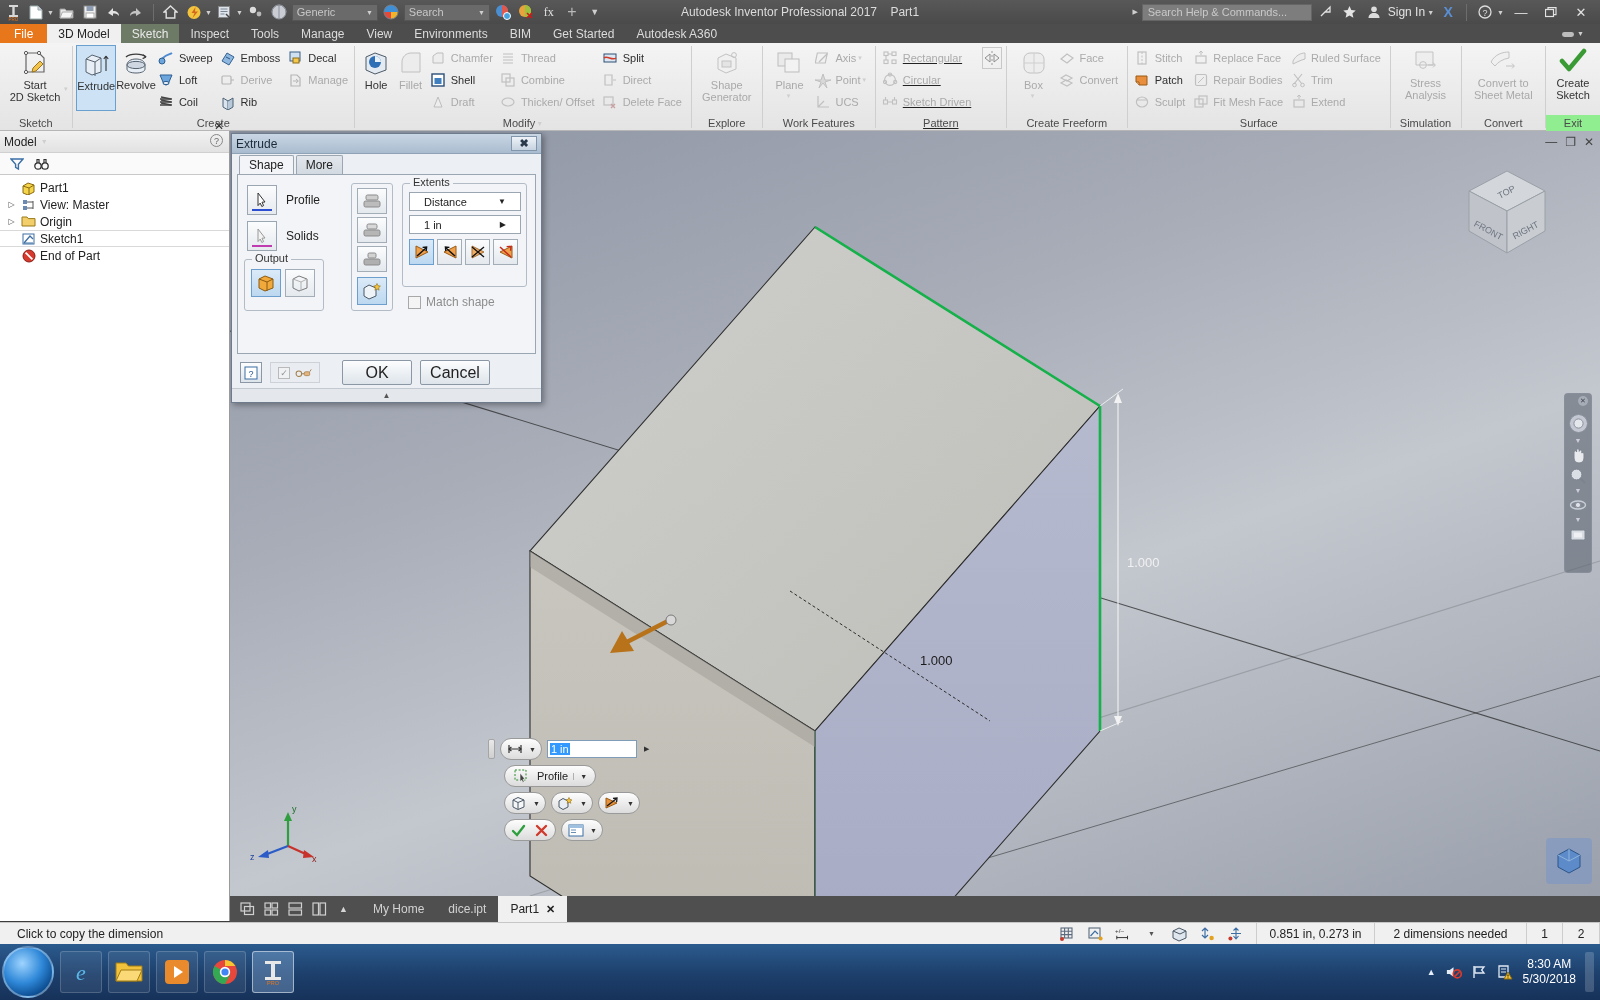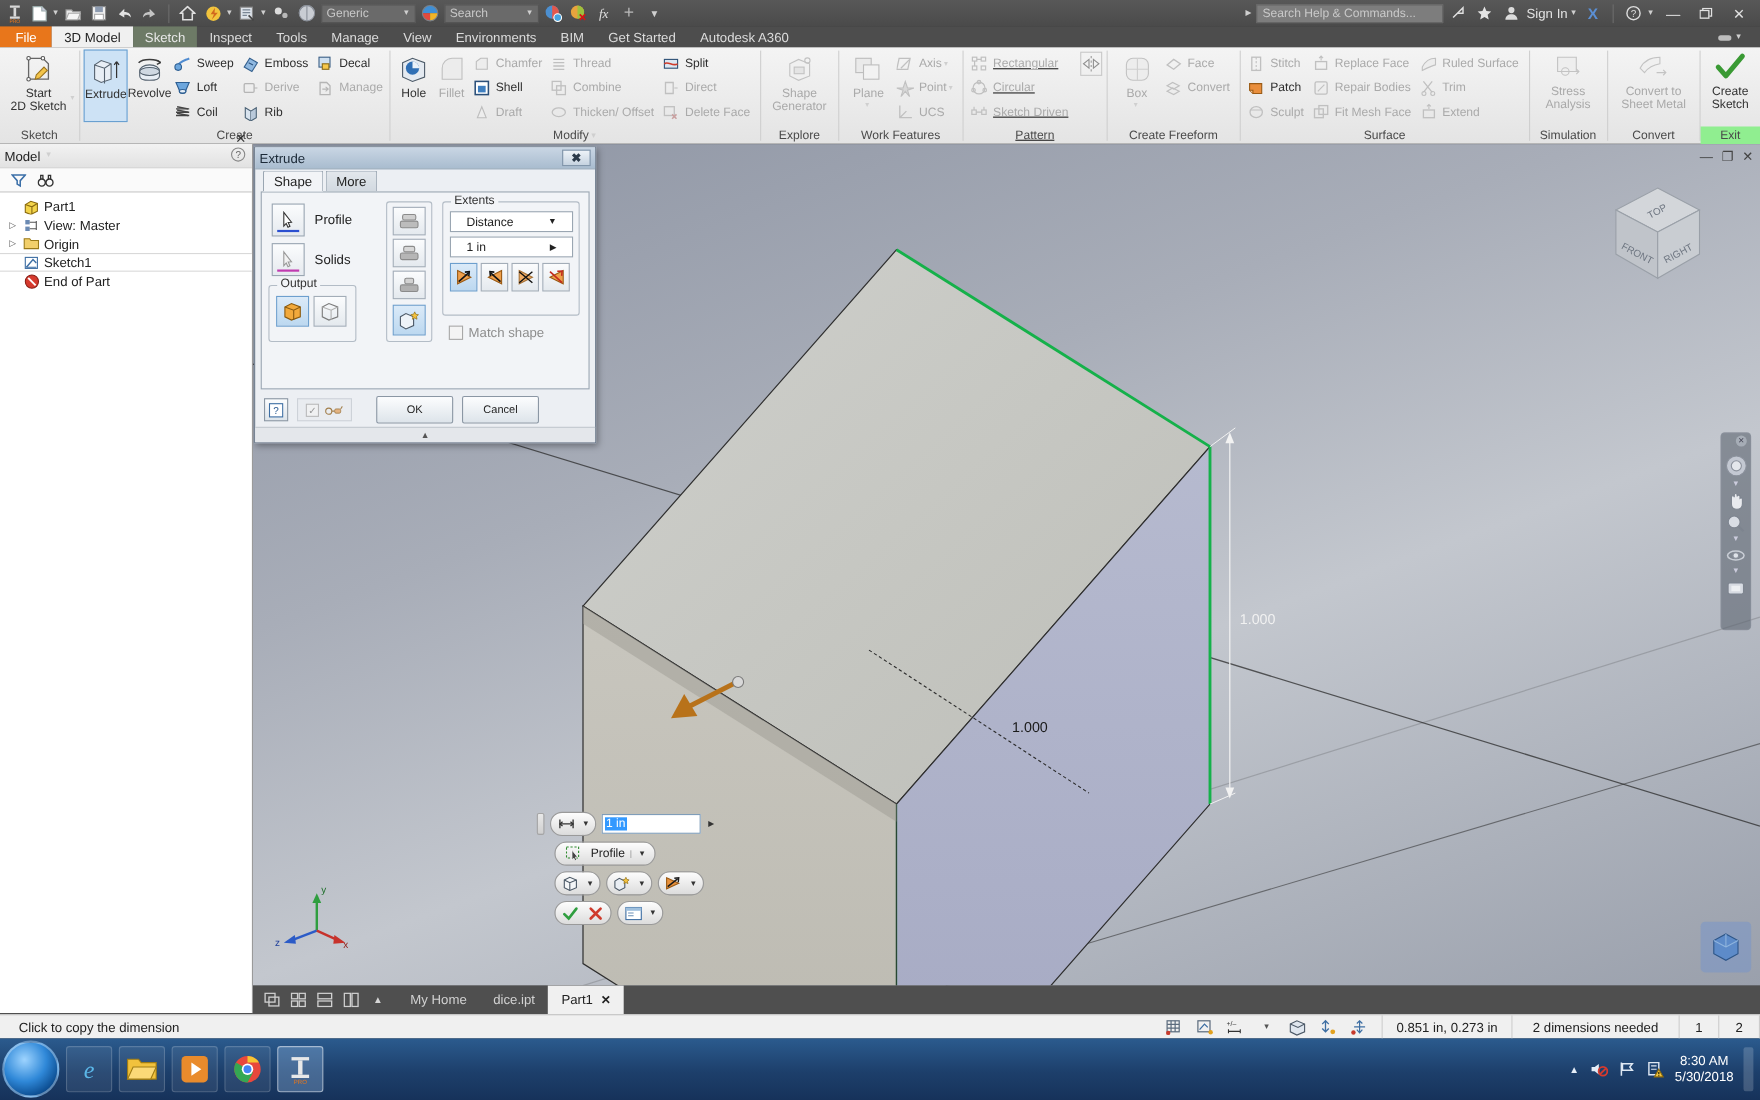--- a/index.html
+++ b/index.html
@@ -199,21 +199,21 @@
   }
   .flatbtn.on { background: linear-gradient(#dbeaf8,#bcd8f0); border-color: #6d9fce; }
   .combo {
     height: 19px; border: 1px solid #9aa6b2; background: #fff;
     display: flex; align-items: center; padding: 0 14px; font-size: 11px; color: #222;
   }
   .combo .arrow { margin-left: auto; font-size: 8px; }
   .dlg-foot { display: flex; align-items: center; padding: 6px 8px 0 8px; gap: 8px; }
   .btn {
     height: 25px; min-width: 63px; border: 1px solid #8b97a4;
-    background: linear-gradient(#fcfdfe,#dde4ea); font-size: 10px;
+    background: linear-gradient(#fcfdfe,#dde4ea); font-size: 16px;
     display: flex; align-items: center; justify-content: center; border-radius: 2px;
   }
   .dlg-drag { position: absolute; left: 0; right: 0; bottom: 0; height: 14px;
     background: #e4e7eb; border-top: 1px solid #c3c9d0;
     display: flex; align-items: center; justify-content: center; font-size: 8px; color: #555; }
 
   
   .doctabs {
     position: absolute; left: 230px; top: 896px; width: 1370px; height: 26px;
     background: #4f4f4f; display: flex; align-items: center; color: #dcdcdc; font-size: 12px;
@@ -356,25 +356,30 @@
             <circle cx="12" cy="12" r="3.5" fill="#45a3e0" stroke="#fff"></circle>
           </svg>
       </div>
       <div class="qicon">
         <svg width="16" height="16" viewBox="0 0 16 16">
             <circle cx="7" cy="7" r="6" fill="#e8a33d"></circle>
             <path d="M7 1a6 6 0 0 1 0 12z" fill="#9cc23d"></path>
             <path d="M9 9l5 5M14 9l-5 5" stroke="#d41616" stroke-width="1.6"></path>
           </svg>
       </div>
-      <div class="qicon" style="font-style:italic;font-family:'Liberation Serif',serif;">fx</div>
+      <div class="qicon" style="font-family:'Liberation Serif',serif;">fx</div>
       <div class="qicon" style="font-size:16px;color:#b9b9b9;">+</div>
       <div class="qicon" style="font-size:9px;color:#cfcfcf;">▼</div>
     </div>
 
+    <div class="app-title">
+      <span>Autodesk Inventor Professional 2017</span>
+      &nbsp;&nbsp;
+      <span>Part1</span>
+    </div>
 
     <div class="title-right">
       <span class="caret">▶</span>
       <div class="searchbox">
         <span>Search Help &amp; Commands...</span>
       </div>
       <div class="qicon">
         <svg width="14" height="14" viewBox="0 0 14 14">
             <path d="M2 11 L11 2 L11 7 L6 7 Z" fill="none" stroke="#e0e0e0" stroke-width="1.3"></path>
           </svg>

